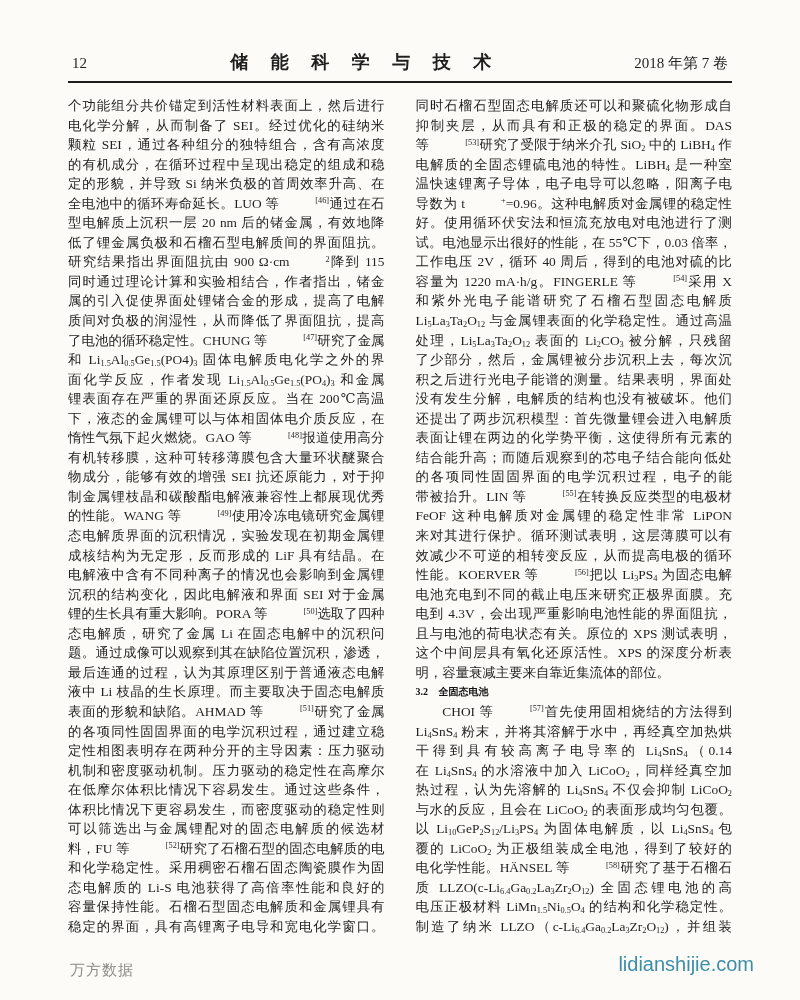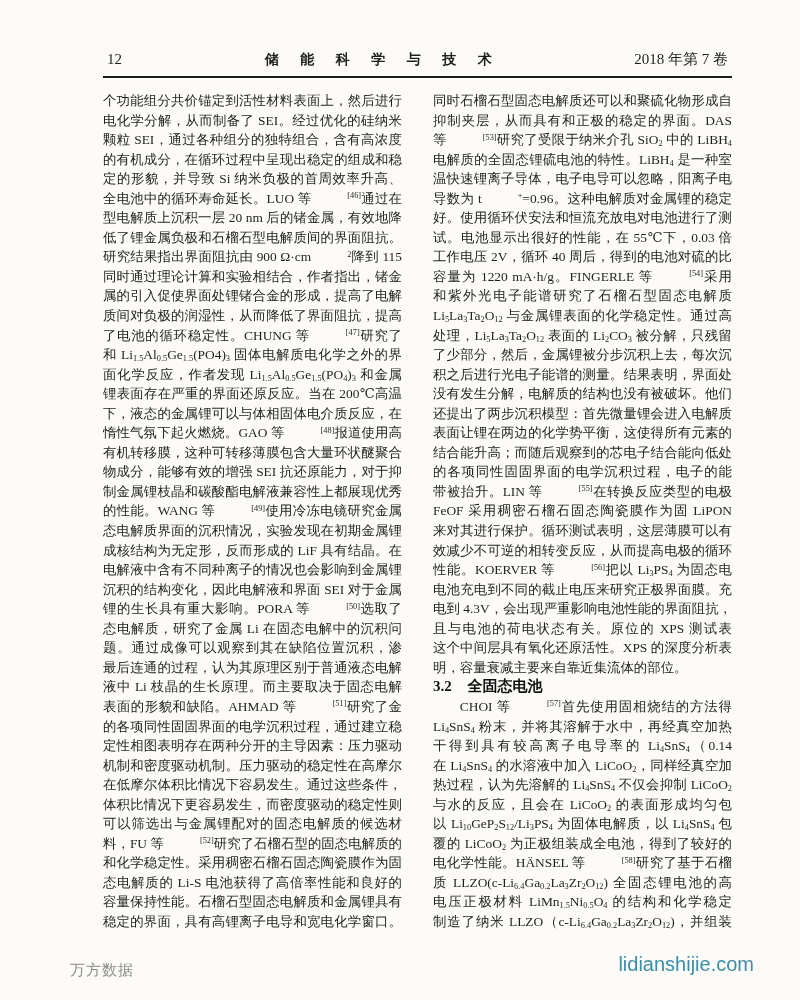--- a/index.html
+++ b/index.html
@@ -7,33 +7,33 @@
     width:800px;height:1000px;
     background:#fcfbf7;
     font-family:"Liberation Serif","DejaVu Serif",serif;
     color:#1f1f1f;
     position:relative;
     overflow:hidden;
   }
   .page{
     box-sizing:border-box;
     width:800px;height:1000px;
-    padding:50px 68px 0 103px;
+    padding:50px 68px 0 68px;
   }
   .header-row{
     display:flex;
     justify-content:space-between;
     align-items:baseline;
     border-bottom:2.5px solid #1d1d1d;
     padding-bottom:7px;
     padding-left:4px;padding-right:4px;
   }
   .page-number{font-size:15px;}
   .journal-title{
-    font-size:14px;
+    font-size:18px;
     font-weight:bold;
     letter-spacing:9px;
     text-indent:9px;
   }
   .volume{font-size:15px;}
   .columns{
     display:flex;
     gap:31px;
     margin-top:13px;
   }
@@ -50,21 +50,21 @@
     white-space:nowrap;
   }
   
   .line{white-space:normal;}
   .line.short{text-align-last:left;}
   .line.indent{text-indent:2em;}
   sup,sub{font-size:0.62em;line-height:0;}
   sup{vertical-align:0.55em;margin-left:36px;}
   sub{vertical-align:-0.25em;}
   .sec-heading{
-    font-size:15px;
+    font-size:10px;
     line-height:19.55px;
     height:19.55px;
     font-weight:bold;
     color:#111;
   }
   .sec-heading .sec-num{margin-right:1.05em;}
   .footer-watermark{
     position:absolute;
     left:70px;top:961px;
     font-size:15px;
@@ -150,21 +150,21 @@
         <div class="line">Li<sub>5</sub>La<sub>3</sub>Ta<sub>2</sub>O<sub>12</sub> 与金属锂表面的化学稳定性。通过高温</div>
         <div class="line">处理，Li<sub>5</sub>La<sub>3</sub>Ta<sub>2</sub>O<sub>12</sub> 表面的 Li<sub>2</sub>CO<sub>3</sub> 被分解，只残留</div>
         <div class="line">了少部分，然后，金属锂被分步沉积上去，每次沉</div>
         <div class="line">积之后进行光电子能谱的测量。结果表明，界面处</div>
         <div class="line">没有发生分解，电解质的结构也没有被破坏。他们</div>
         <div class="line">还提出了两步沉积模型：首先微量锂会进入电解质</div>
         <div class="line">表面让锂在两边的化学势平衡，这使得所有元素的</div>
         <div class="line">结合能升高；而随后观察到的芯电子结合能向低处</div>
         <div class="line">的各项同性固固界面的电学沉积过程，电子的能</div>
         <div class="line">带被抬升。LIN 等<sup>[55]</sup>在转换反应类型的电极材料</div>
-        <div class="line">FeOF 采用稠密石榴石固态陶瓷膜作为固 LiPON</div>
+        <div class="line">FeOF 这种电解质对金属锂的稳定性非常 LiPON</div>
         <div class="line">来对其进行保护。循环测试表明，这层薄膜可以有</div>
         <div class="line">效减少不可逆的相转变反应，从而提高电极的循环</div>
         <div class="line">性能。KOERVER 等<sup>[56]</sup>把以 Li<sub>3</sub>PS<sub>4</sub> 为固态电解质的</div>
         <div class="line">电池充电到不同的截止电压来研究正极界面膜。充</div>
         <div class="line">电到 4.3V，会出现严重影响电池性能的界面阻抗，</div>
         <div class="line">且与电池的荷电状态有关。原位的 XPS 测试表明，</div>
         <div class="line">这个中间层具有氧化还原活性。XPS 的深度分析表</div>
         <div class="line short">明，容量衰减主要来自靠近集流体的部位。</div>
         <div class="sec-heading"><span class="sec-num">3.2</span>全固态电池</div>
         <div class="line indent">CHOI 等<sup>[57]</sup>首先使用固相烧结的方法得到</div>

